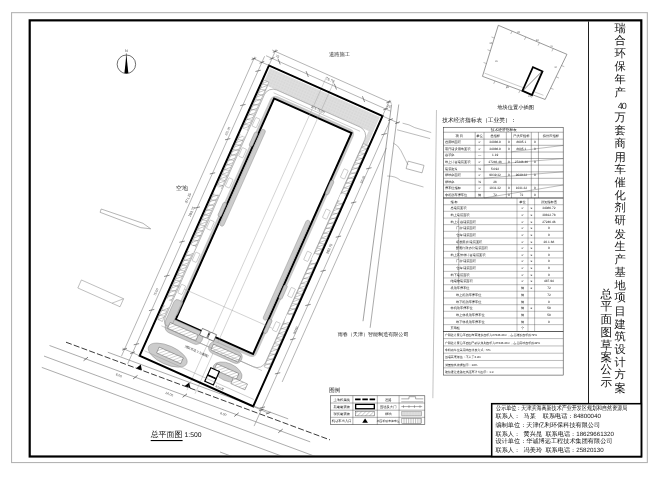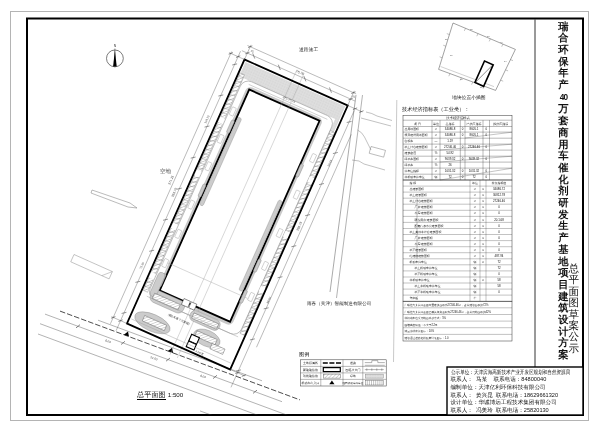--- a/index.html
+++ b/index.html
@@ -558,23 +558,23 @@
 <line x1="371.5" y1="380.4" x2="371.5" y2="385.0" stroke="#555" stroke-width="0.35"></line>
 <line x1="373.6" y1="380.4" x2="373.6" y2="385.0" stroke="#555" stroke-width="0.35"></line>
 <line x1="375.7" y1="380.4" x2="375.7" y2="385.0" stroke="#555" stroke-width="0.35"></line>
 <line x1="377.8" y1="380.4" x2="377.8" y2="385.0" stroke="#555" stroke-width="0.35"></line>
 <line x1="379.9" y1="380.4" x2="379.9" y2="385.0" stroke="#555" stroke-width="0.35"></line>
 <line x1="382.0" y1="380.4" x2="382.0" y2="385.0" stroke="#555" stroke-width="0.35"></line>
 
 <rect x="447" y="367" width="136" height="48" fill="#fff" stroke="#000" stroke-width="1.4"></rect>
 </svg>
 
-<div class="abs" style="left:558px;top:20.5px;width:11px;font-size:10.3px;line-height:11.7px;text-align:center;word-break:break-all;font-weight:bold;">瑞合环保年产<span style="display:inline-block;width:11px;font-size:8.2px;letter-spacing:-0.8px;">40</span>万套商用车催化剂研发生产基地项目建筑设计方案</div>
-
-<div class="abs" style="left:545.5px;top:263px;width:11px;font-size:10.6px;line-height:11.4px;text-align:left;word-break:break-all;margin-left:23px;">总平面图草案公示</div>
+<div class="abs" style="left:558px;top:20.5px;width:11px;font-size:10.3px;line-height:11.7px;text-align:right;word-break:break-all;">瑞合环保年产<span style="display:inline-block;width:11px;font-size:8.2px;letter-spacing:-0.8px;">40</span>万套商用车催化剂研发生产基地项目建筑设计方案</div>
+
+<div class="abs" style="left:545.5px;top:263px;width:11px;font-size:10.6px;line-height:11.4px;text-align:right;word-break:break-all;">总平面图草案公示</div>
 
 <div class="abs" style="left:450.5px;top:368.5px;width:133px;font-size:5.6px;line-height:7.7px;">
 <div style="transform:scaleX(0.82);transform-origin:0 0;">公示单位：天津滨海高新技术产业开发区规划和自然资源局</div>
 <div>联系人：&nbsp;&nbsp;马某&nbsp;&nbsp;&nbsp;&nbsp;联系电话：84800040</div>
 <div>编制单位：天津亿利环保科技有限公司</div>
 <div>联系人：&nbsp;&nbsp;黄兴昆&nbsp;&nbsp;联系电话：18629661320</div>
 <div>设计单位：华诚博远工程技术集团有限公司</div>
 <div>联系人：&nbsp;&nbsp;冯美玲&nbsp;&nbsp;联系电话：25820130</div>
 </div>
 

